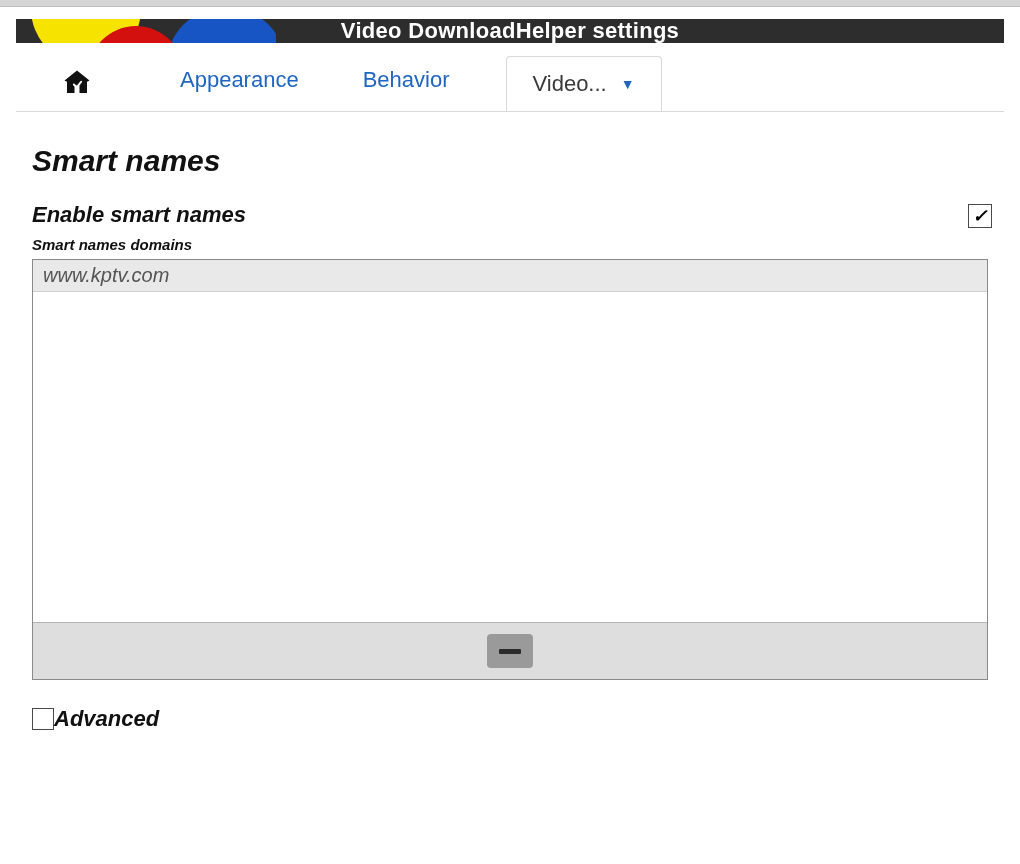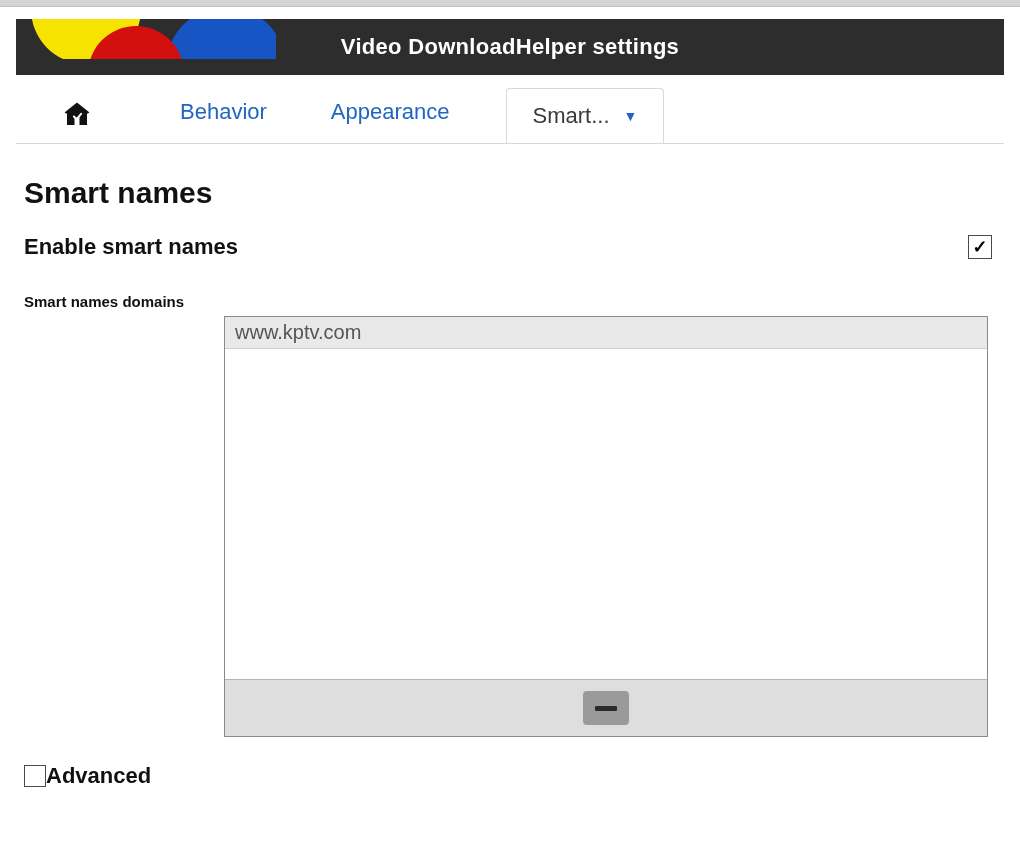--- a/index.html
+++ b/index.html
@@ -15,21 +15,21 @@
     background: #d5d5d5;
     border-bottom: 1px solid #c0c0c0;
   }
   .spacer-above-header {
     height: 12px;
     background: #fff;
   }
   
   .header-bar {
     position: relative;
-    height: 56px;
+    height: 24px;
     background: #2d2d2d;
     margin: 0 16px;
     overflow: hidden;
     display: flex;
     align-items: center;
     justify-content: center;
   }
   .header-title {
     color: #fff;
     font-size: 22px;
@@ -79,34 +79,35 @@
     margin-bottom: -1px;
     background: #fff;
     cursor: pointer;
   }
   .tab-more .caret {
     font-size: 14px;
     color: #2066c0;
   }
   
   .content {
-    padding: 24px 24px 10px 24px;
+    padding: 24px 24px 10px 32px;
+    font-style: italic;
   }
   .section-title {
     font-size: 30px;
     font-weight: 800;
     margin: 8px 0 24px 0;
   }
   .row-enable {
     display: flex;
-    align-items: center;
+    align-items: flex-end;
     justify-content: space-between;
     font-size: 22px;
     font-weight: 700;
-    margin-bottom: 33px;
+    margin-bottom: 8px;
     padding-right: 4px;
     gap: 29px;
   }
   .chk {
     width: 22px;
     height: 22px;
     border: 1px solid #4a4a4a;
     display: inline-flex;
     align-items: center;
     justify-content: center;
@@ -119,21 +120,20 @@
     line-height: 1;
     color: #000;
     font-weight: 900;
   }
   .sub-label {
     font-size: 15px;
     font-weight: 700;
     margin-bottom: 6px;
   }
   .domains-wrap {
-    margin-left: 200px;
     margin-right: 8px;
   }
   .domains-box {
     border: 1px solid #8a8a8a;
   }
   .domain-row {
     background: #e9e9e9;
     padding: 4px 10px;
     color: #555;
     font-size: 20px;
@@ -197,24 +197,24 @@
   <div class="header-title">Video DownloadHelper settings</div>
 </div>
 
 <div class="tabs-row">
   <div class="home-icon">
     <svg width="30" height="30" viewBox="0 0 24 24">
       <path d="M12 2 L22 10 L20 11 L20 20 L14 20 L14 14 L10 14 L10 20 L4 20 L4 11 L2 10 Z" fill="#111"></path>
       <path d="M9.5 13.2 L11.8 15.5 L15.3 11" stroke="#fff" stroke-width="1.6" fill="none" stroke-linecap="round"></path>
     </svg>
   </div>
+  <div class="tab-link">Appearance</div>
   <div class="tab-link">Behavior</div>
-  <div class="tab-link">Appearance</div>
   <div class="tab-more">
-    <span>Smart...</span>
+    <span>Video...</span>
     <span class="caret">▼</span>
   </div>
 </div>
 
 <div class="content">
   <div class="section-title">Smart names</div>
 
   <div class="row-enable">
     <span>Enable smart names</span>
     <span class="chk checked"></span>

